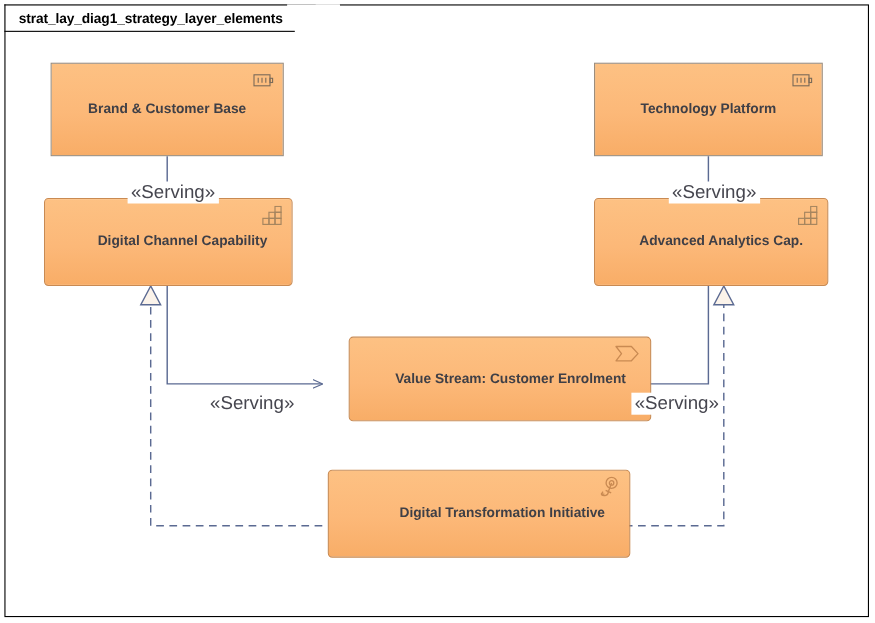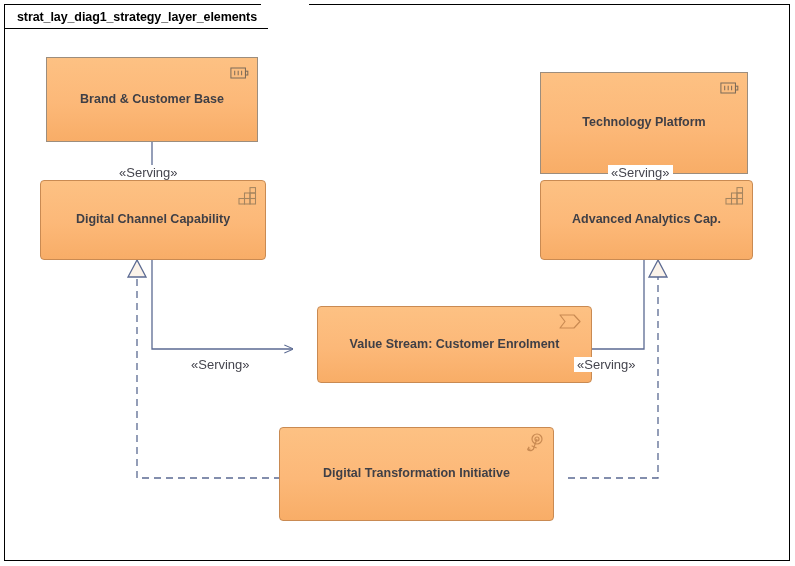--- a/index.html
+++ b/index.html
@@ -97,20 +97,21 @@
     background: linear-gradient(to bottom, #fdc183 0%, #fcb878 55%, #f8ad67 100%);
     border: 1px solid #a0907f;
     z-index: 10;
     display: flex;
     align-items: center;
     justify-content: center;
   }
   .node.rounded {
     border-radius: 4px;
     border-color: #c98a52;
+    justify-content: flex-end;
   }
   .node.square {
     border-color: #9c8d7d;
     align-items: center;
   }
   .node-label {
     font-size: 12.5px;
     font-weight: bold;
     color: #3f3f46;
     text-align: center;
@@ -123,21 +124,21 @@
     right: 7px;
     top: 6px;
     width: 20px;
     height: 18px;
     pointer-events: none;
   }
 
   
   .rel-label {
     position: absolute;
-    font-size: 13px;
+    font-size: 17px;
     color: #46464f;
     background: #ffffff;
     padding: 0 3px;
     white-space: nowrap;
     z-index: 20;
     user-select: none;
   }
 </style>
 </head>
 <body>
@@ -170,21 +171,21 @@
   <span class="node-label">Brand &amp; Customer Base</span>
   <svg class="node-icon" viewBox="0 0 22 16">
     <rect x="1" y="2.5" width="16" height="11" fill="none" stroke="#7a6a58" stroke-width="1.1"></rect>
     <line x1="5.2" y1="5.5" x2="5.2" y2="10.5" stroke="#7a6a58" stroke-width="1.1"></line>
     <line x1="9" y1="5.5" x2="9" y2="10.5" stroke="#7a6a58" stroke-width="1.1"></line>
     <line x1="12.8" y1="5.5" x2="12.8" y2="10.5" stroke="#7a6a58" stroke-width="1.1"></line>
     <rect x="17" y="6" width="2.6" height="4.2" fill="none" stroke="#7a6a58" stroke-width="1.1"></rect>
   </svg>
 </div>
 
-<div class="node square" style="left:540px; top:72px; width:208px; height:102px;">
+<div class="node square" style="left:540px; top:57px; width:208px; height:85px;">
   <span class="node-label">Technology Platform</span>
   <svg class="node-icon" viewBox="0 0 22 16">
     <rect x="1" y="2.5" width="16" height="11" fill="none" stroke="#7a6a58" stroke-width="1.1"></rect>
     <line x1="5.2" y1="5.5" x2="5.2" y2="10.5" stroke="#7a6a58" stroke-width="1.1"></line>
     <line x1="9" y1="5.5" x2="9" y2="10.5" stroke="#7a6a58" stroke-width="1.1"></line>
     <line x1="12.8" y1="5.5" x2="12.8" y2="10.5" stroke="#7a6a58" stroke-width="1.1"></line>
     <rect x="17" y="6" width="2.6" height="4.2" fill="none" stroke="#7a6a58" stroke-width="1.1"></rect>
   </svg>
 </div>
 
@@ -212,21 +213,21 @@
   </svg>
 </div>
 
 <div class="node rounded" style="left:293px; top:306px; width:275px; height:77px;margin-left:24px;">
   <span class="node-label">Value Stream: Customer Enrolment</span>
   <svg class="node-icon" viewBox="0 0 22 16" style="width:22px; height:17px; right:10px; top:6px;">
     <path d="M 1 1.5 L 15 1.5 L 21 8 L 15 14.5 L 1 14.5 L 6 8 Z" fill="none" stroke="#c98a52" stroke-width="1.2" stroke-linejoin="round"></path>
   </svg>
 </div>
 
-<div class="node rounded" style="left:279px; top:427px; width:275px; height:94px;">
+<div class="node rounded" style="left:298px; top:427px; width:275px; height:80px;">
   <span class="node-label">Digital Transformation Initiative</span>
   <svg class="node-icon" viewBox="0 0 22 20" style="width:22px; height:20px; right:8px; top:5px;">
     <circle cx="14" cy="6" r="5" fill="none" stroke="#c98a52" stroke-width="1.2"></circle>
     <circle cx="14" cy="6" r="2" fill="none" stroke="#c98a52" stroke-width="1.2"></circle>
     <path d="M 14 6 L 11 14" fill="none" stroke="#c98a52" stroke-width="1.2"></path>
     <path d="M 11 14 C 11 17.5 7 18.5 4.5 16.5" fill="none" stroke="#c98a52" stroke-width="1.2"></path>
     <path d="M 4.5 16.5 L 7.5 16.2 M 4.5 16.5 L 6.2 13.9" fill="none" stroke="#c98a52" stroke-width="1.2"></path>
     <line x1="8.6" y1="12.8" x2="13.6" y2="15" stroke="#c98a52" stroke-width="1.2"></line>
   </svg>
 </div>

